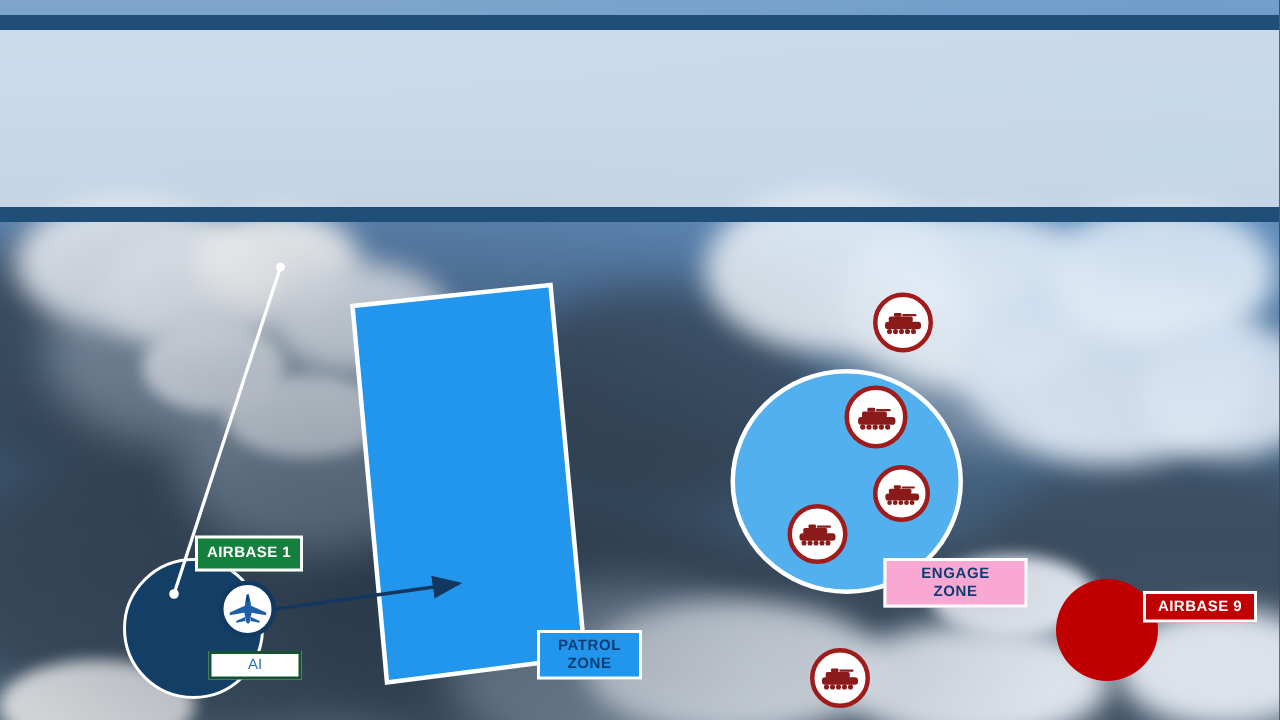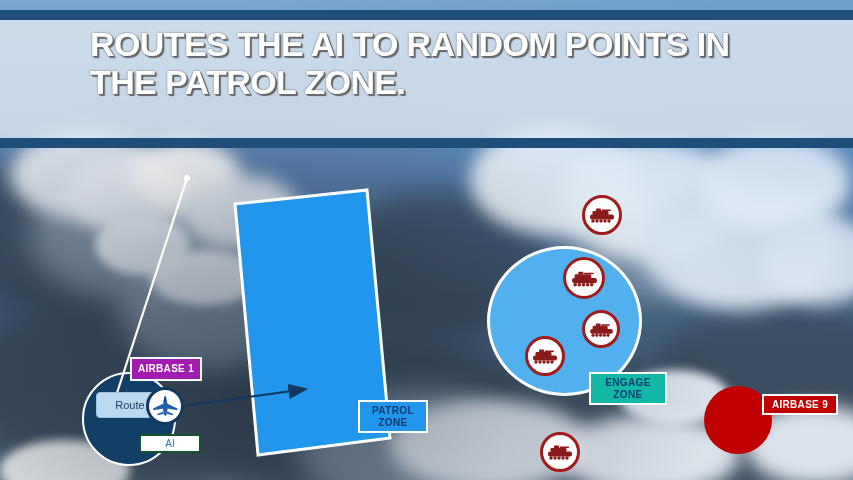--- a/index.html
+++ b/index.html
@@ -194,38 +194,38 @@
     display: flex;
     align-items: center;
     justify-content: center;
     text-align: center;
     box-sizing: border-box;
     white-space: pre-line;
     line-height: 1.2;
   }
   .lbl-airbase1 {
     left: 130px; top: 357px; width: 72px; height: 24px;
-    background: #a21caf; border: 2px solid #ffffff;
+    background: #15803d; border: 2px solid #ffffff;
     color: #ffffff; font-size: 10px; font-weight: bold;
     letter-spacing: 0.3px;
   }
   .lbl-ai {
     left: 139px; top: 434px; width: 62px; height: 19px;
     background: #ffffff; border: 2px solid #14532d;
     color: #2f74b5; font-size: 10px;
   }
   .lbl-patrol {
-    left: 358px; top: 400px; width: 70px; height: 33px;
+    left: 358px; top: 420px; width: 70px; height: 33px;
     background: #2196ec; border: 2px solid #ffffff;
     color: #0a3d72; font-size: 10px; font-weight: bold;
     letter-spacing: 0.4px;
   }
   .lbl-engage {
-    left: 589px; top: 372px; width: 78px; height: 33px;
-    background: #14b8a6; border: 2px solid #ffffff;
+    left: 589px; top: 372px; width: 96px; height: 33px;
+    background: #f9a8d4; border: 2px solid #ffffff;
     color: #0a3d72; font-size: 10px; font-weight: bold;
     letter-spacing: 0.4px;
   }
   .lbl-airbase4 {
     left: 762px; top: 394px; width: 76px; height: 21px;
     background: #c00000; border: 2px solid #ffffff;
     color: #ffffff; font-size: 10px; font-weight: bold;
     letter-spacing: 0.3px;
   }
 
@@ -286,22 +286,20 @@
     <div class="cloud hard light" style="left:620px; top:370px; width:110px; height:55px;"></div>
     <div class="cloud light" style="left:745px;  top:405px; width:140px; height:80px;"></div>
     <div class="cloud hard white" style="left:0px;  top:440px; width:130px; height:60px;"></div>
 
     <div class="sky-vignette"></div>
   </div>
 
   <div class="title-band">
     <div class="title-band-inner"></div>
   </div>
-  <div class="slide-title">ROUTES THE AI TO RANDOM POINTS IN
-THE PATROL ZONE.</div>
 
   <div class="patrol-zone">
     <svg width="190" height="265" viewBox="0 0 190 265">
       <polygon points="35,14 167,0 190,248 58,265" fill="#2196ec" stroke="#ffffff" stroke-width="3"></polygon>
     </svg>
   </div>
 
   <div class="engage-zone"></div>
 
   <div class="airbase4-circle"></div>
@@ -315,21 +313,20 @@
     <circle cx="116" cy="396" r="3.2" fill="#ffffff"></circle>
 
     <defs>
       <marker id="arrowHead" markerWidth="9" markerHeight="7" refX="8" refY="3.5" orient="auto" markerUnits="strokeWidth">
         <polygon points="0 0, 9 3.5, 0 7" fill="#13375e"></polygon>
       </marker>
     </defs>
     <line x1="184" y1="406" x2="306" y2="389" stroke="#13375e" stroke-width="2.2" marker-end="url(#arrowHead)"></line>
   </svg>
 
-  <div class="route-chip">Route</div>
 
   <div class="ai-marker">
     <span>
       <svg width="26" height="22" viewBox="0 0 26 22">
         <g fill="#1d5fa8">
 
           <path d="M12.4 1.2 L13.9 1.2 L15.2 7.2 L15.6 13.8 L14.6 19.6 L13.4 21 L12.0 19.6 L11.0 13.8 L11.4 7.2 Z"></path>
 
           <path d="M11.6 8.6 L1.2 13.4 L1.2 15.2 L11.5 13.4 Z"></path>
           <path d="M15.0 8.6 L25.4 13.4 L25.4 15.2 L15.1 13.4 Z"></path>

